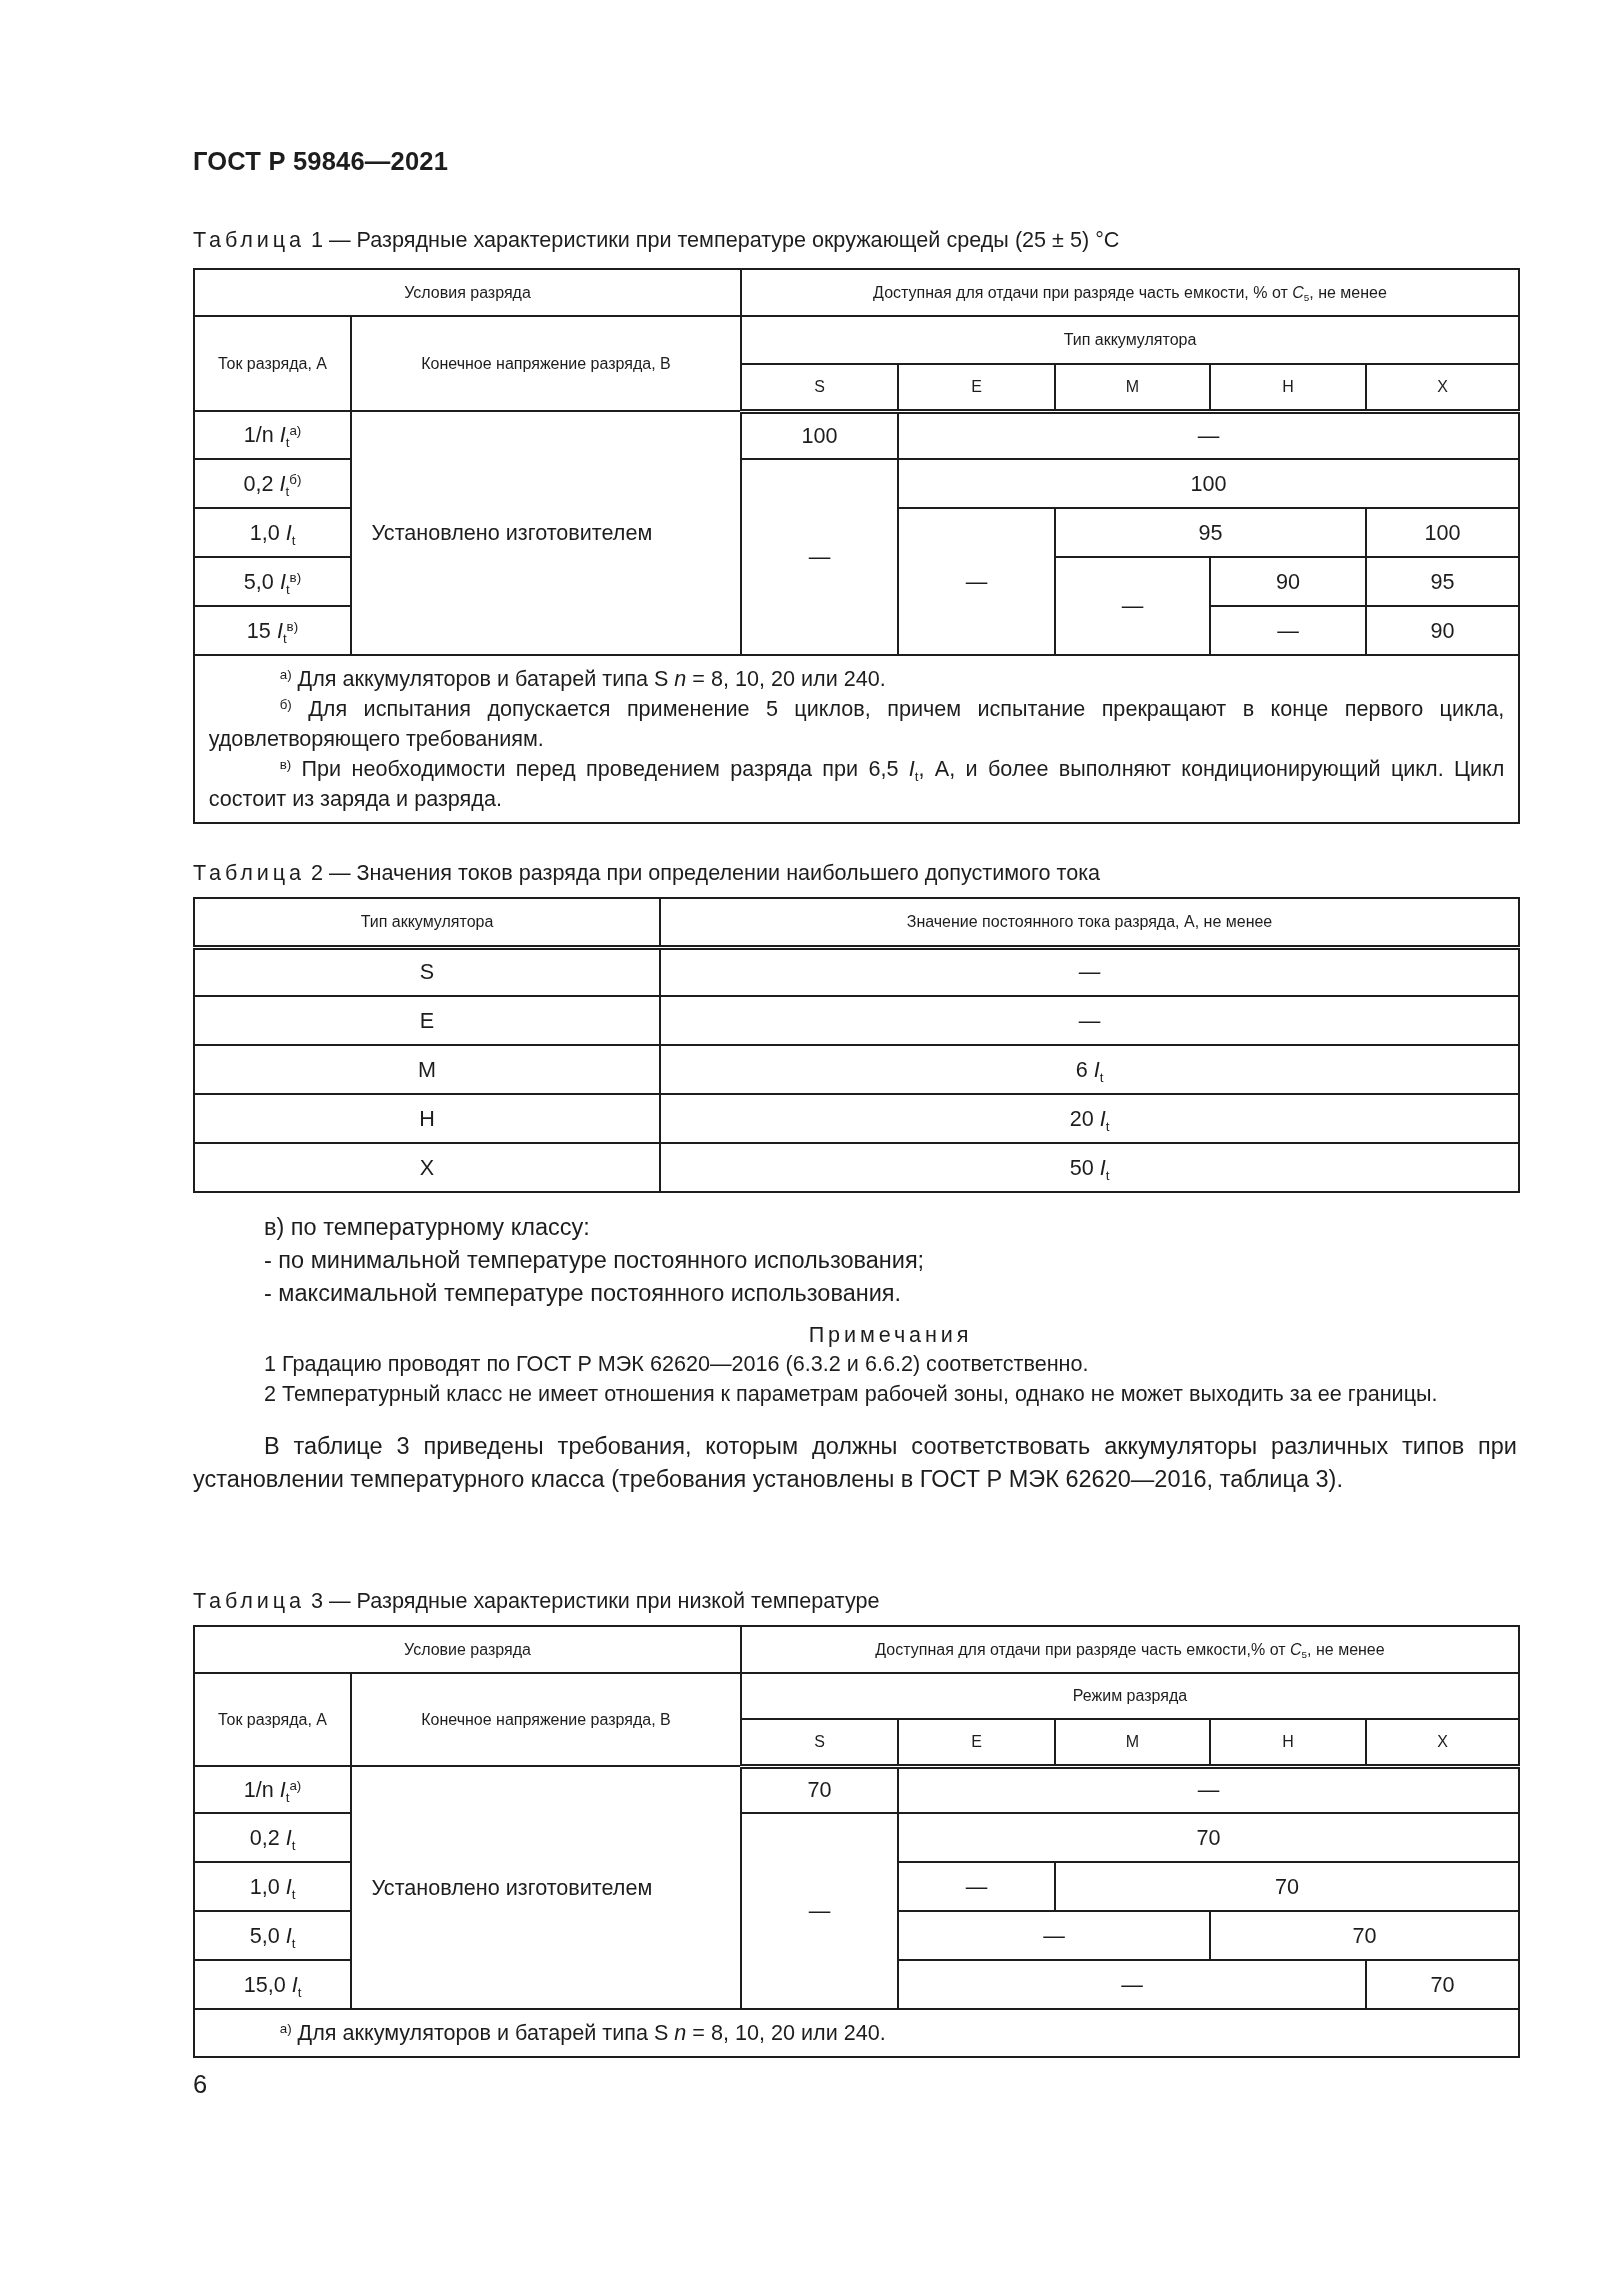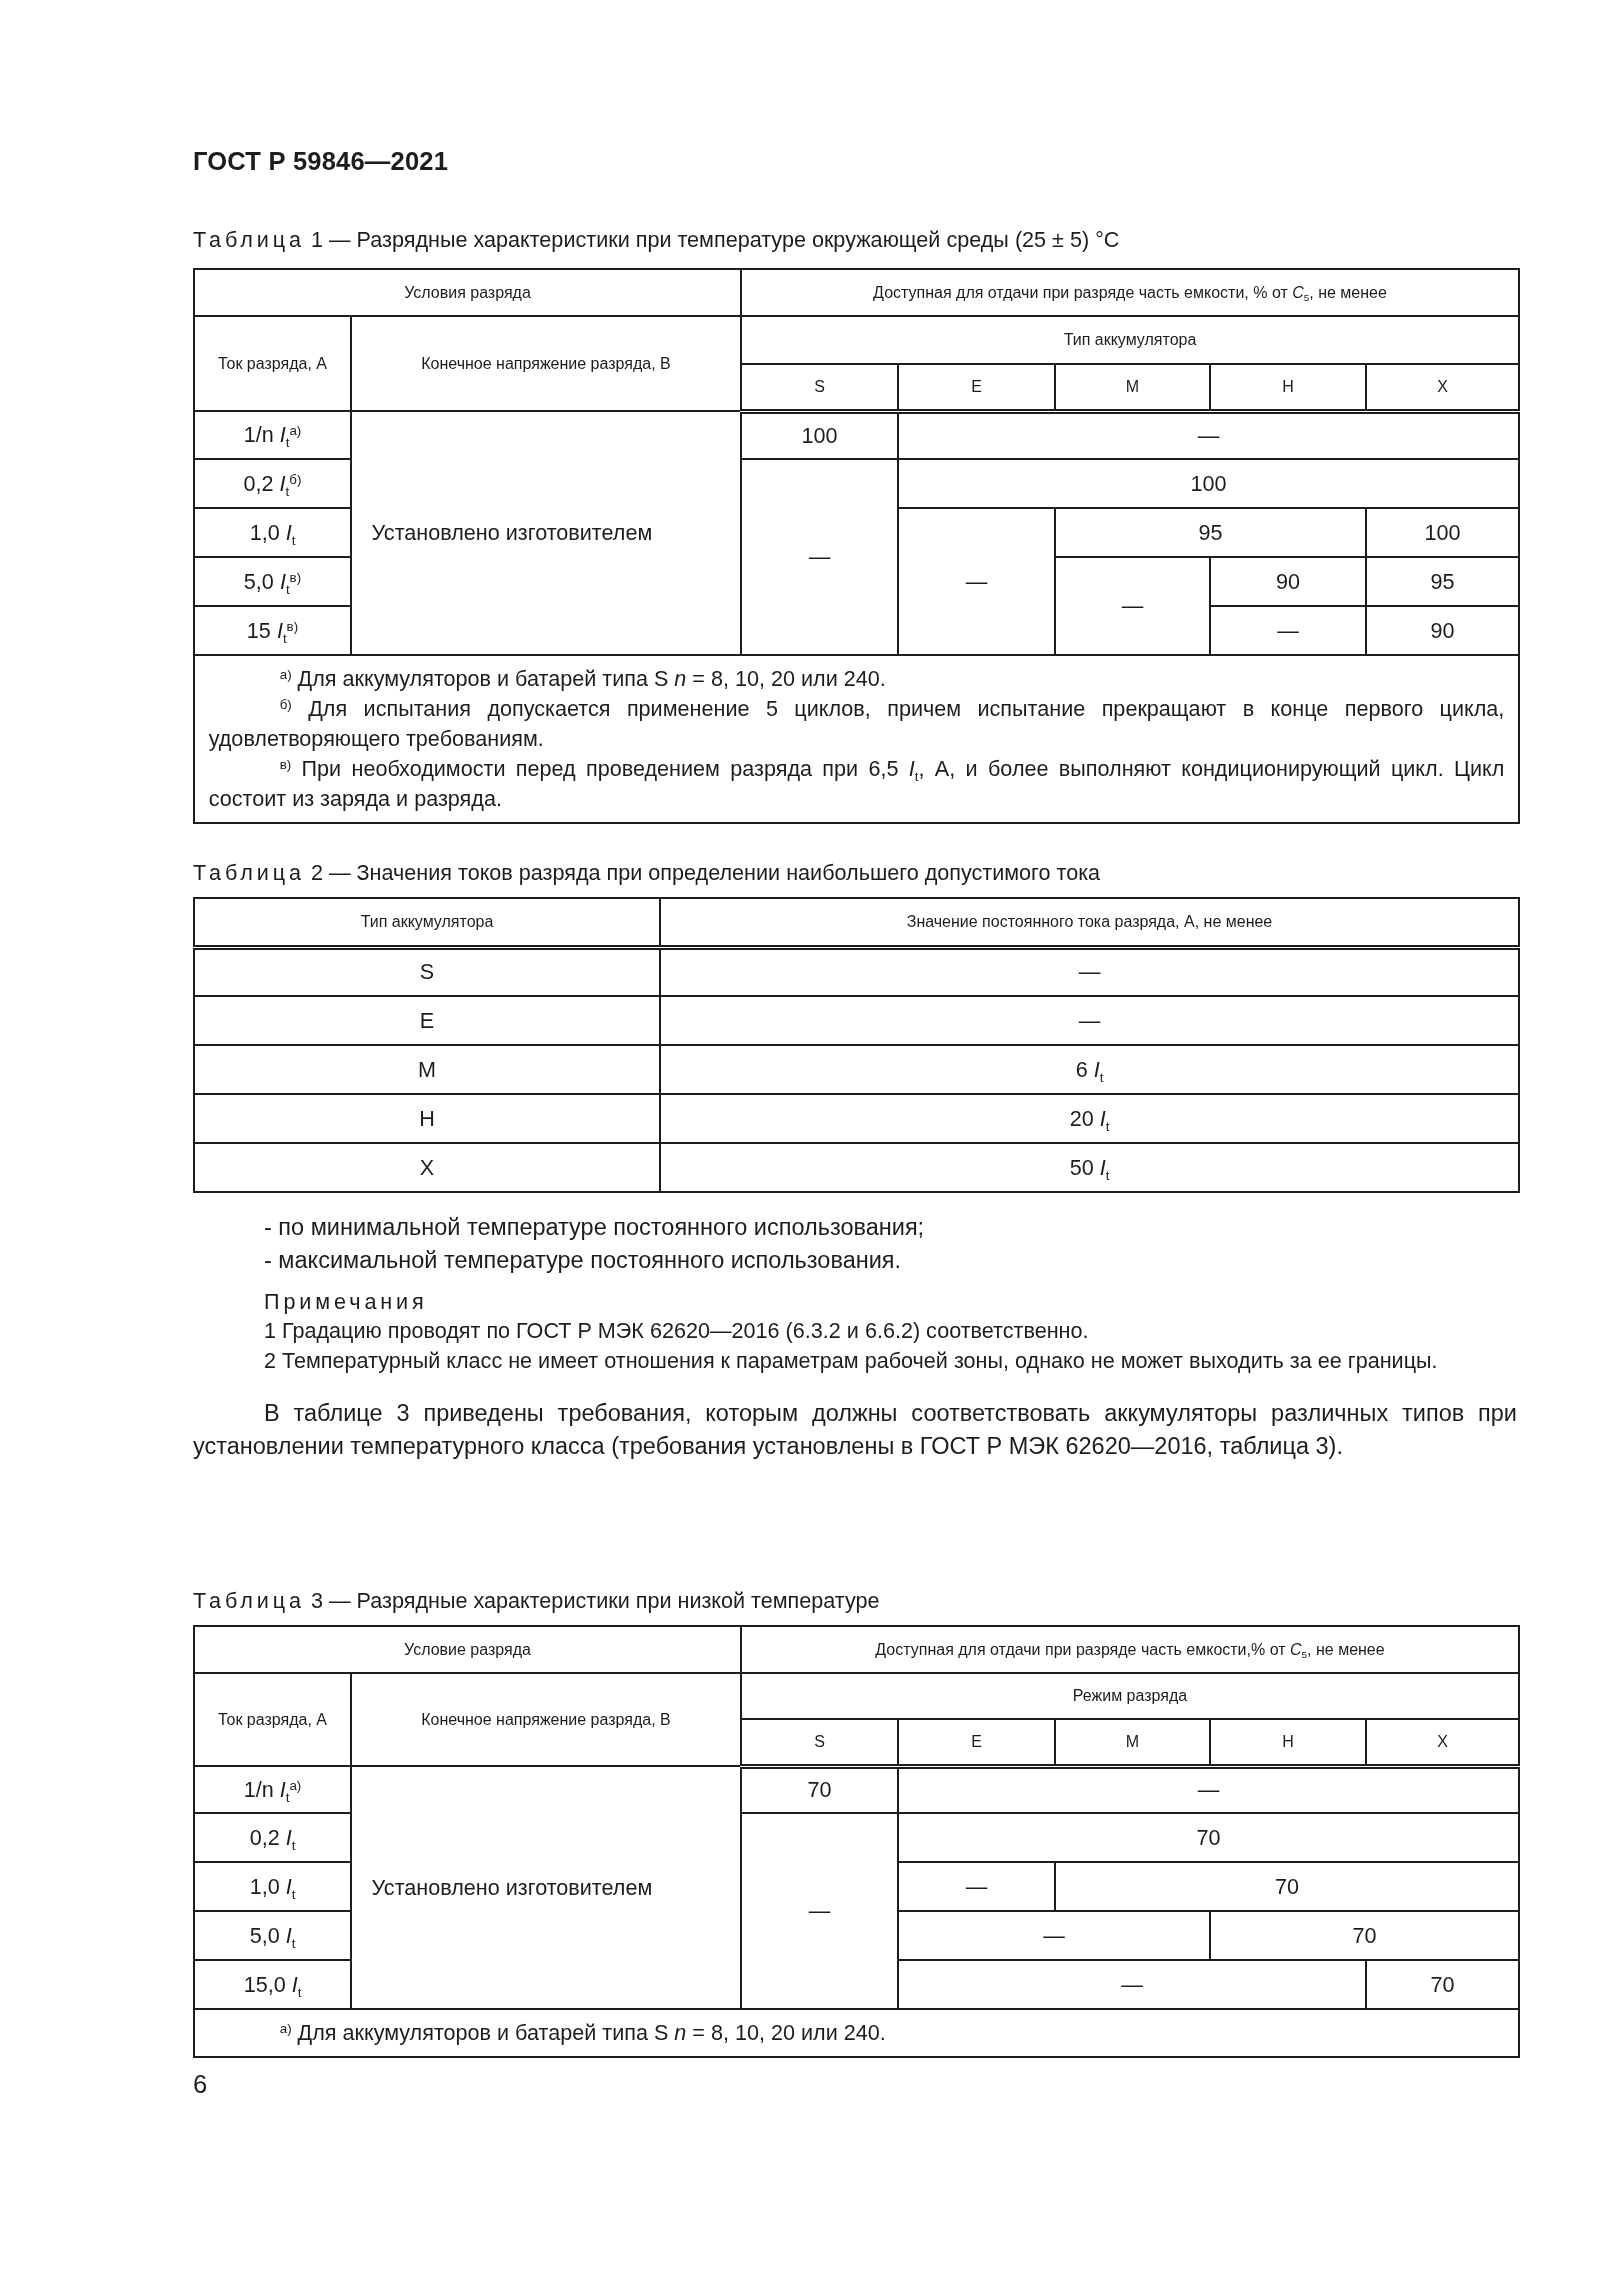--- a/index.html
+++ b/index.html
@@ -134,23 +134,24 @@
     <td><span>20</span> <i>I</i><sub>t</sub></td>
   </tr>
   <tr style="height:49px;">
     <td>X</td>
     <td><span>50</span> <i>I</i><sub>t</sub></td>
   </tr>
 </tbody>
   </table>
 
 <div class="abs body-text" style="top:1211px;">
+  <p class="indent">в) по температурному классу:</p>
   <p class="indent">- по минимальной температуре постоянного использования;</p>
   <p class="indent">- максимальной температуре постоянного использования.</p>
-  <p class="indent notes-h" style="margin-top:9.8px; font-size:21.6px; line-height:29px;">Примечания</p>
+  <p class="indent notes-h" style="margin-top:9.8px; font-size:21.6px; line-height:29px;text-align:center;">Примечания</p>
   <p class="indent" style="font-size:21.6px; line-height:30px;">1  Градацию проводят по ГОСТ Р МЭК 62620—2016 (6.3.2 и 6.6.2) соответственно.</p>
   <p class="indent" style="font-size:21.6px; line-height:30px; text-align:justify;">2  Температурный класс не имеет отношения к параметрам рабочей зоны, однако не может выходить за ее границы.</p>
   <p class="indent" style="margin-top:21px; text-align:justify;">В таблице 3 приведены требования, которым должны соответствовать аккумуляторы различных типов при установлении температурного класса (требования установлены в ГОСТ Р МЭК 62620—2016, таблица 3).</p>
 </div>
 
 <div class="abs caption" style="top:1588px;">
   <span class="lbl">Таблица</span>
   <span>3 — Разрядные характеристики при низкой температуре</span>
 </div>
 

